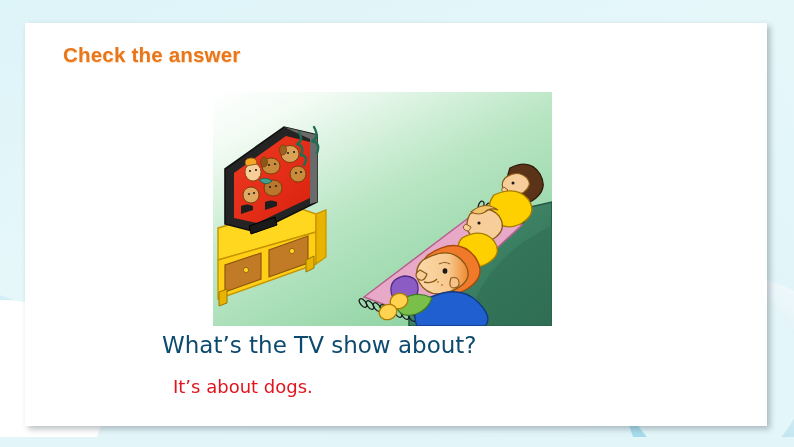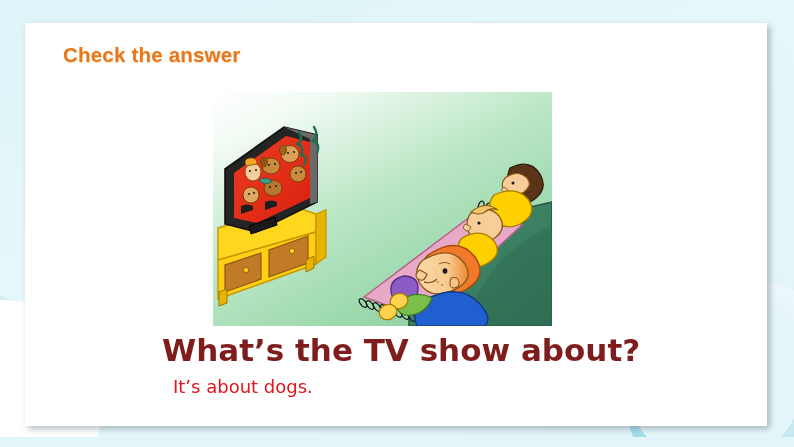--- a/index.html
+++ b/index.html
@@ -101,23 +101,22 @@
 
   
   .caption {
     position: absolute;
     white-space: nowrap;
     font-family: "DejaVu Sans", sans-serif;
   }
   #q-line {
     left: 137px;
     top: 309px;
-    font-size: 31px;
-    color: #7f1d1d;
-    font-weight: bold;
+    font-size: 23px;
+    color: #0c4a6e;
   }
   #a-line {
     left: 148px;
     top: 353px;
     font-size: 18px;
     color: #E2141E;
   }
 </style>
 </head>
 <body>

